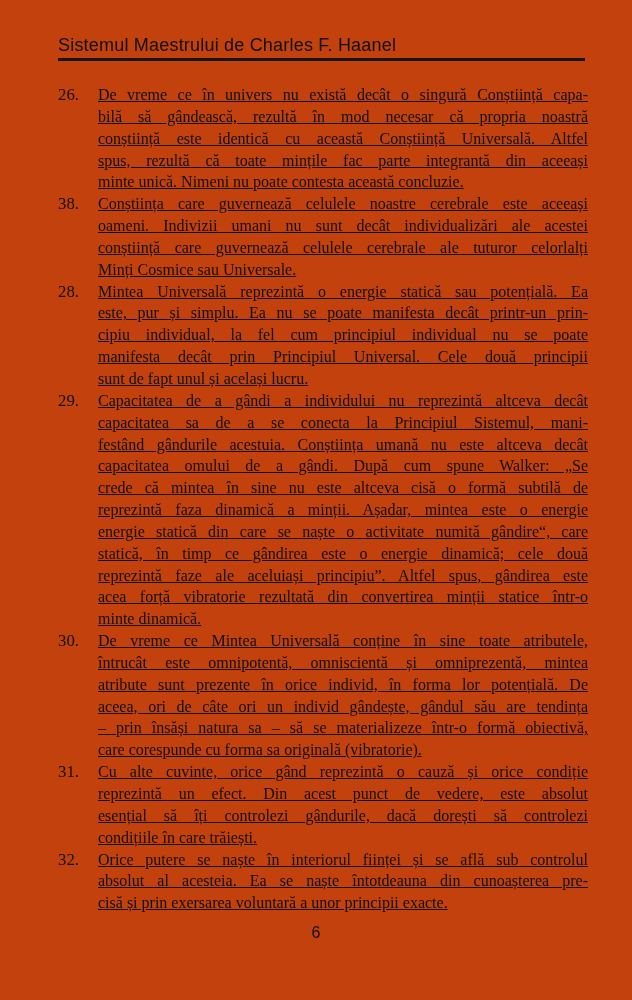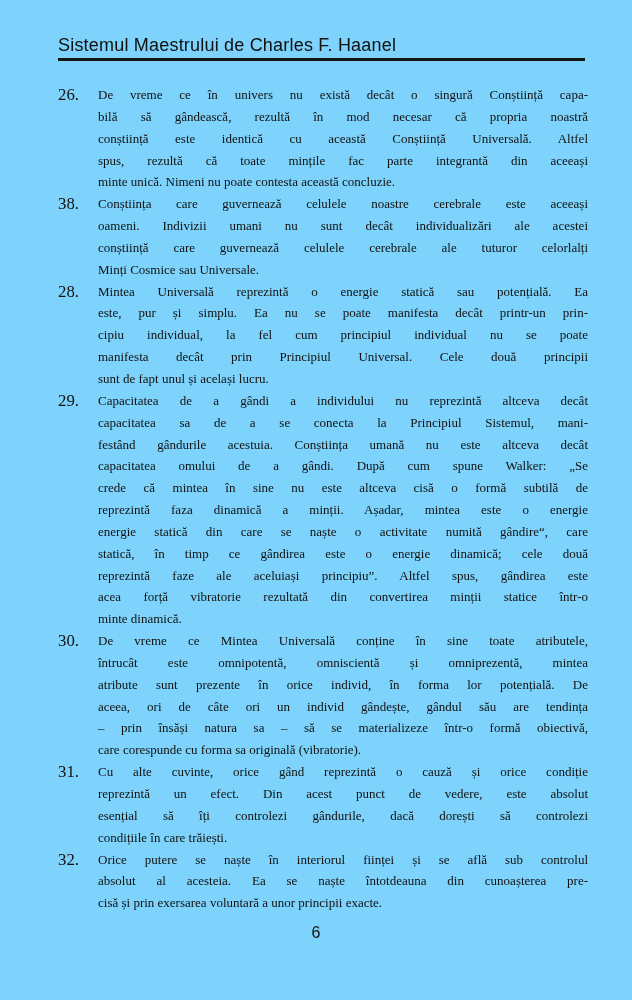--- a/index.html
+++ b/index.html
@@ -4,21 +4,21 @@
 <style>
   html, body {
     margin: 0;
     padding: 0;
     background: #ffffff;
   }
   .page {
     position: relative;
     width: 632px;
     height: 1000px;
-    background: #7dd3fc;
+    background: #c2410c;
     color: #111111;
     font-family: "Liberation Serif", serif;
     overflow: hidden;
   }
   .header-title {
     position: absolute;
     left: 58px;
     top: 35px;
     width: 530px;
     font-family: "Liberation Sans", sans-serif;
@@ -49,25 +49,26 @@
     width: 40px;
     font-size: 16.8px;
     line-height: 21.84px;
     text-align: left;
   }
   .txt {
     flex: 1 1 auto;
     min-width: 0;
   }
   .line {
-    font-size: 13px;
+    font-size: 16px;
     line-height: 21.84px;
     text-align: justify;
     text-align-last: justify;
     white-space: normal;
+    text-decoration: underline;
   }
   .line.last {
     text-align-last: left;
   }
   .page-number {
     position: absolute;
     left: 0;
     right: 0;
     top: 924px;
     text-align: center;

